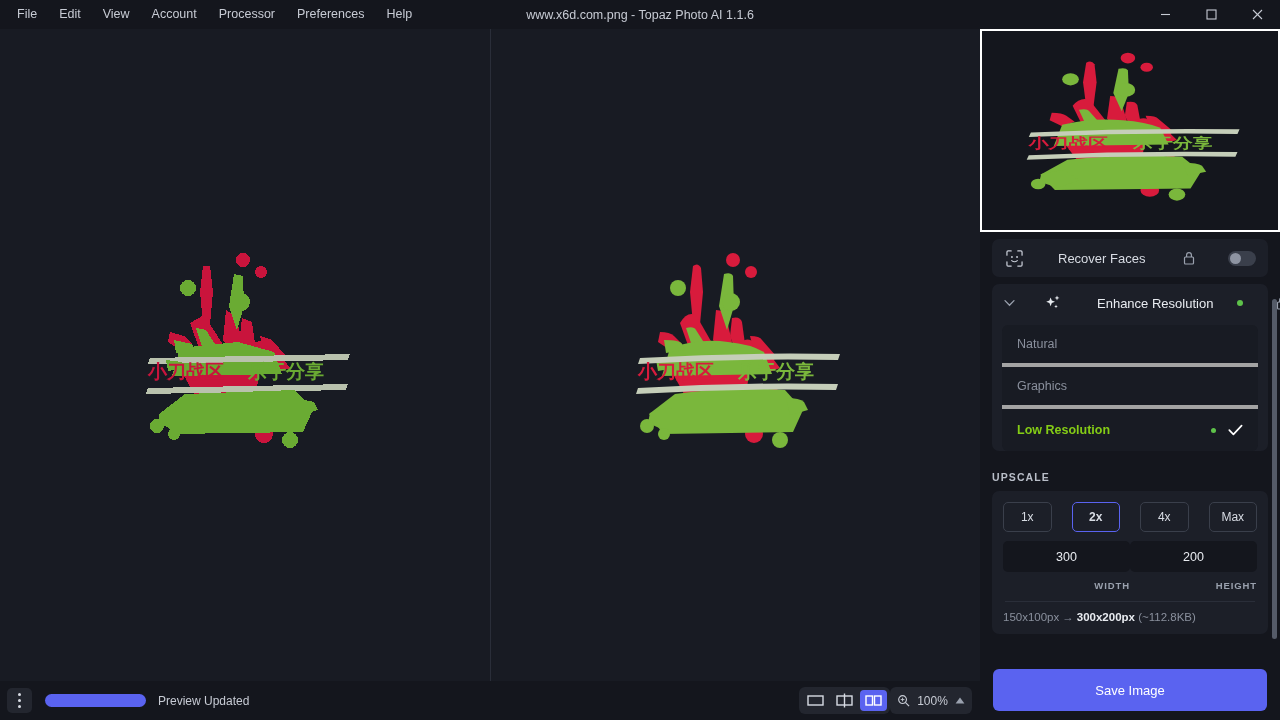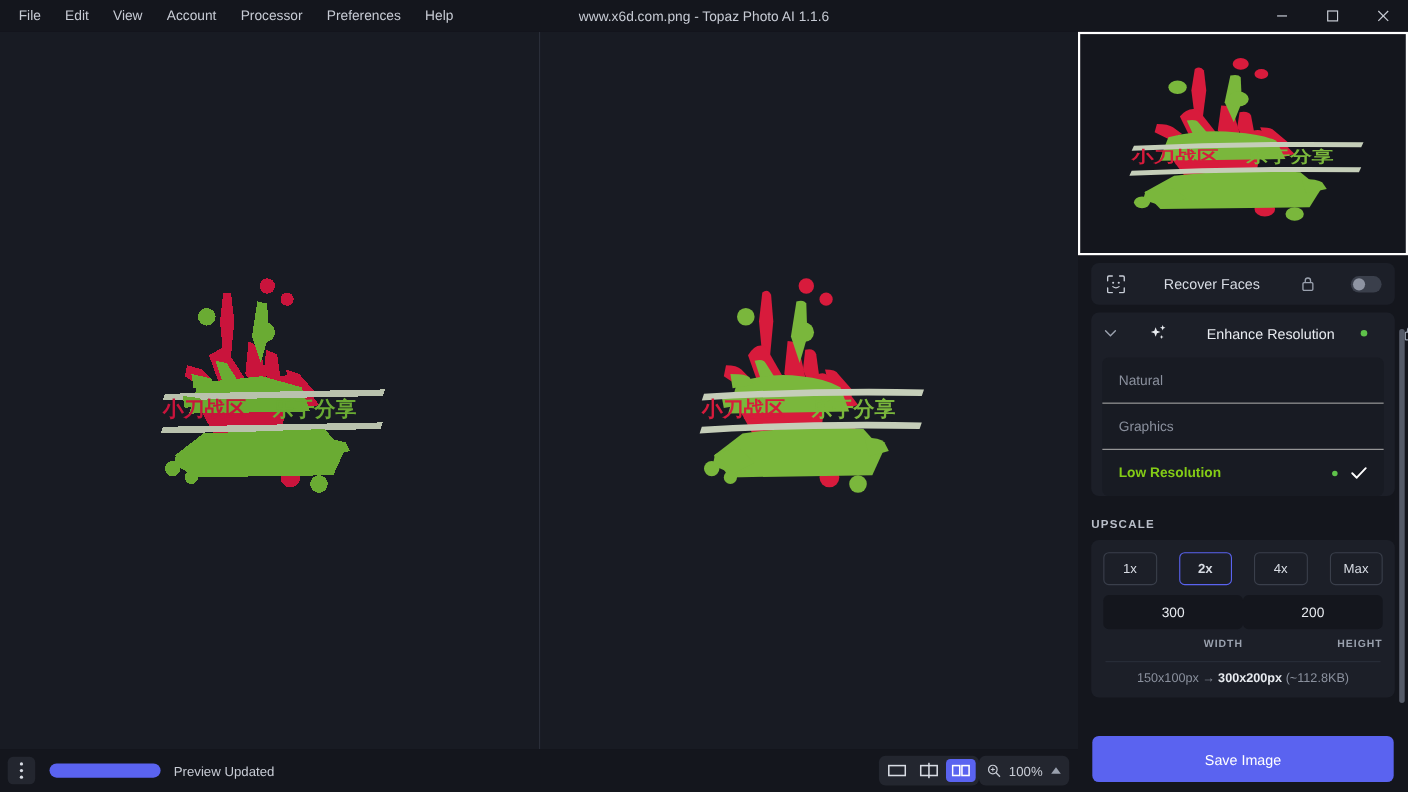--- a/index.html
+++ b/index.html
@@ -101,21 +101,21 @@
   }
   .toggle.off .knob { left: 2px; background: #8e94a2; }
   .toggle.on  .knob { right: 2px; background: #ffffff; }
 
   .model-list {
     margin: 3px 10px 10px 10px; background: #181b23; border-radius: 6px;
     overflow: hidden;
   }
   .model-item {
     height: 42px; display: flex; align-items: center; padding: 0 15px;
-    border-bottom: 1px solid #a3a3a3; position: relative;
+    border-bottom: 4px solid #a3a3a3; position: relative;
   }
   .model-item:last-child { border-bottom: none; }
   .model-name { font-size: 12.5px; color: #8a909d; flex: 1; }
   .model-item.selected .model-name { color: #84cc16; font-weight: bold; }
   .mdot {
     width: 5px; height: 5px; border-radius: 50%; background: #5ec24a;
     margin-right: 12px;
   }
   .check { color: #ffffff; display: flex; }
 
@@ -139,21 +139,21 @@
     height: 31px; border-radius: 5px; background: #14161d;
     display: flex; align-items: center; justify-content: center;
     color: #e8ebf0; font-size: 12.5px;
   }
   .dim-cap {
     text-align: right; color: #9aa1ae; font-size: 9.5px; font-weight: bold;
     letter-spacing: .9px; margin-top: 8px;
   }
   .sep { height: 1px; background: #2a2e39; margin: 10px 2px 0 2px; }
   .size-line {
-    text-align: center; font-size: 11.5px; color: #8a909d;
+    text-align: left; font-size: 11.5px; color: #8a909d;
     margin-top: 9px; white-space: nowrap;
   }
   .size-line b { color: #e8ebf0; }
   .arrow-glyph { color: #8a909d; padding: 0 3px; }
 
   .panel-sb {
     position: absolute; right: 3px; top: 270px; width: 5px; height: 340px;
     background: #555b68; border-radius: 3px;
   }
 

